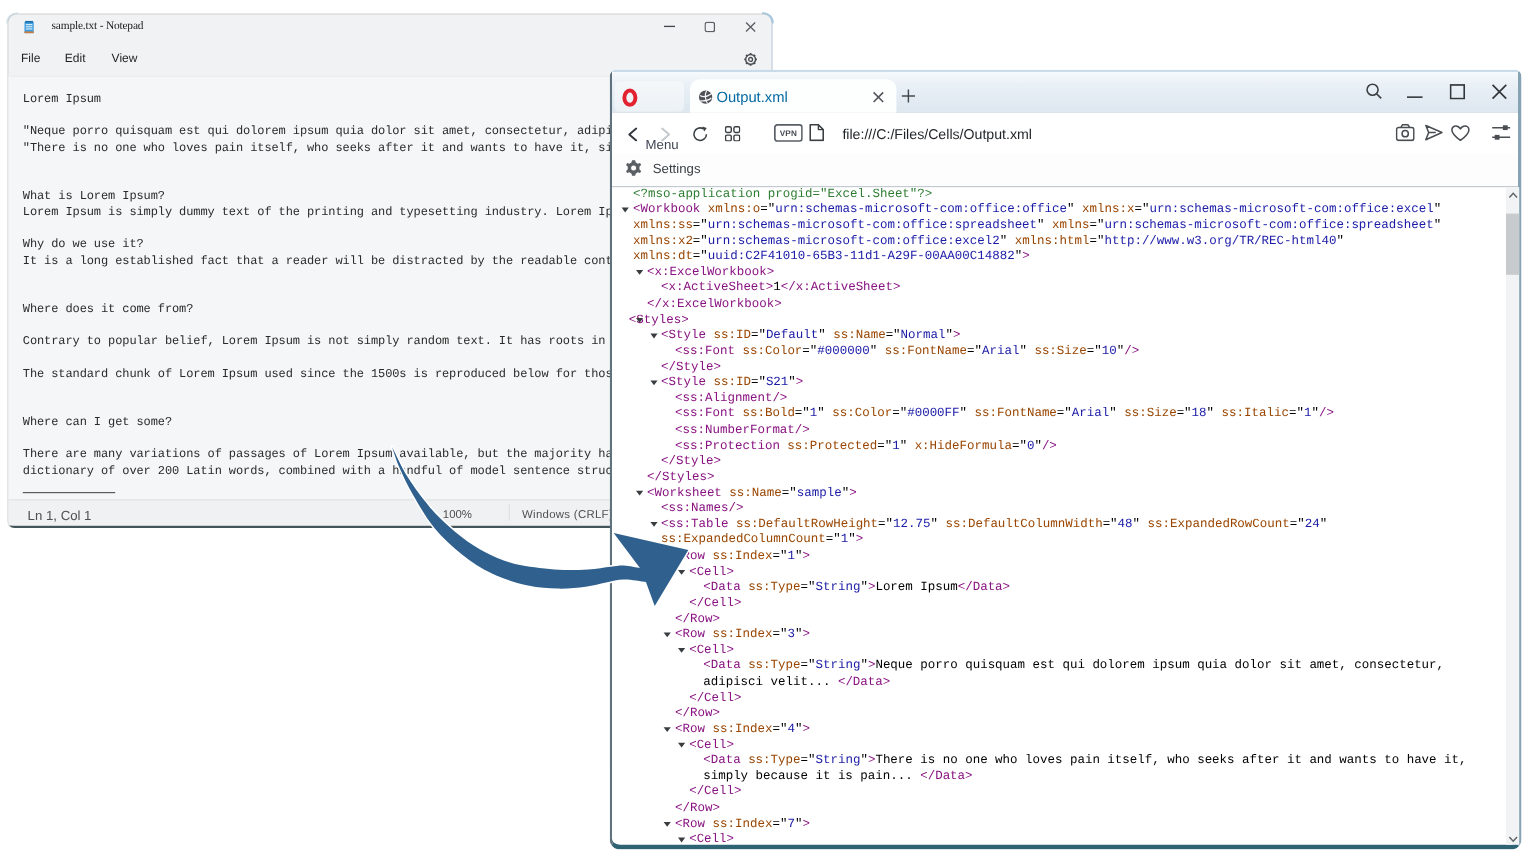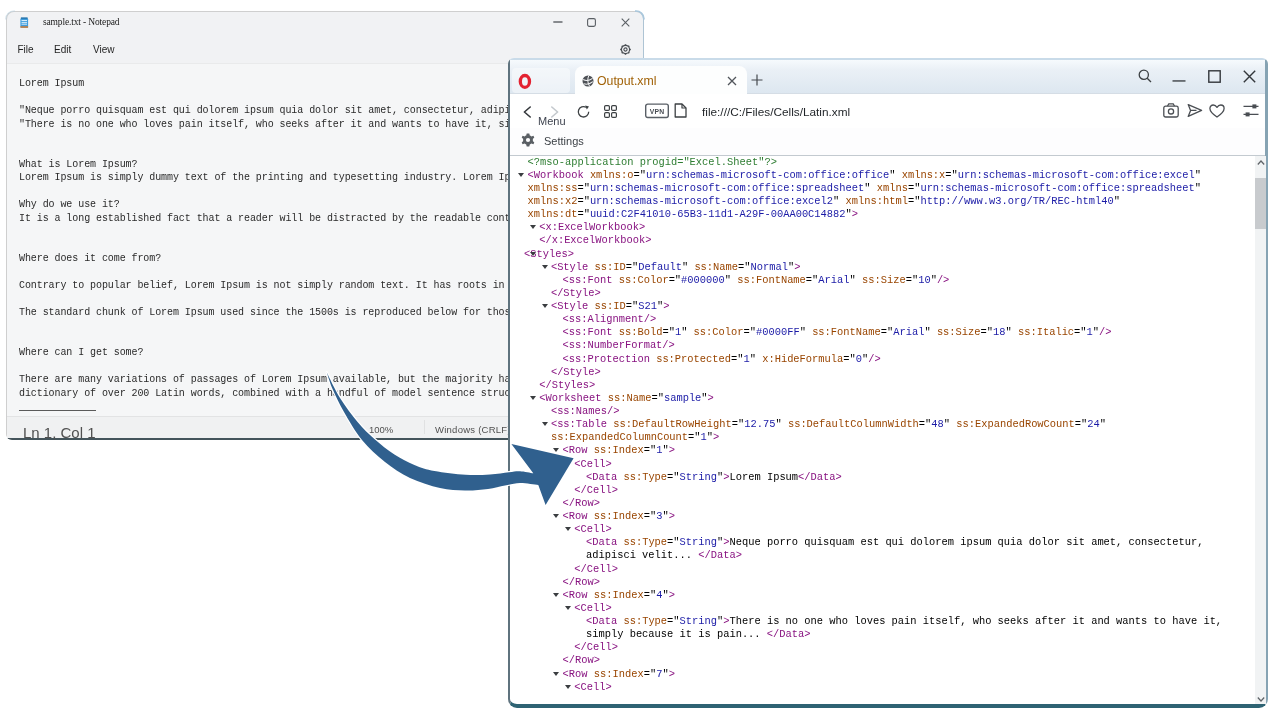--- a/index.html
+++ b/index.html
@@ -61,21 +61,21 @@
 The standard chunk of Lorem Ipsum used since the 1500s is reproduced below for those interested. Sections 1.10
 
 
 Where can I get some?
 
 There are many variations of passages of Lorem Ipsum available, but the majority have suffered alteration in
 dictionary of over 200 Latin words, combined with a handful of model sentence structures, to generate Lorem</div>
   </div>
 <div id="np-status"></div>
 <div class="abs" style="left:19px; top:409.6px; width:77px; height:1.2px; background:#5a5a5a;"></div>
-<div class="abs" style="left:23px; top:423.5px; font-size:15px; color:#505050;">Ln 1, Col 1</div>
+<div class="abs" style="left:23px; top:423.5px; font-size:11px; color:#505050;">Ln 1, Col 1</div>
 <div class="abs" style="left:369px; top:423.5px; font-size:9.5px; color:#505050;">100%</div>
 <div class="abs" style="left:435px; top:423.5px; font-size:9.5px; letter-spacing:0.25px; color:#505050;">Windows (CRLF)</div>
 <div class="abs" style="left:357px; top:420px; width:1px; height:14px; background:#e0e1e2;"></div>
 <div class="abs" style="left:424px; top:420px; width:1px; height:14px; background:#e0e1e2;"></div>
 <div class="abs" style="left:0;top:0;width:1280px;height:720px;">
     <svg style="position:absolute;left:4.5px;top:9.5px" width="10" height="10" viewBox="0 0 10 10" fill="none">
       <path d="M10 1.1 A8 8 0 0 0 0.8 9.5" stroke="#b4cede" stroke-width="1.2" fill="none" opacity="0.55"></path>
     </svg>
     <svg style="position:absolute;left:634.5px;top:9.5px" width="10" height="10" viewBox="0 0 10 10" fill="none">
       <path d="M0 1.1 A8 8 0 0 1 9 9.5" stroke="#a9c7dc" stroke-width="1.6" fill="none"></path>
@@ -106,30 +106,31 @@
     </svg>
   </div>
 
 <div id="opera"></div>
 <div class="abs" style="left:510px; top:60px; width:755px; height:33px; background:linear-gradient(#f6fafd,#eaf0f6 30%,#dde7f0);"></div>
 <div class="abs" style="left:510px; top:92.5px; width:755px; height:1px; background:#d5dde5;"></div>
 <div class="abs" style="left:575px; top:65.5px; width:171.5px; height:28px; background:#fdfefe; border-radius:8px 8px 0 0;"></div>
 <div class="abs" style="left:510px; top:128px; width:755px; height:27.5px; background:#fdfdfe; border-bottom:1px solid #c3cad0;"></div>
 <div class="abs" style="left:511.5px; top:67.5px; width:58px; height:25px; background:rgba(255,255,255,0.45); border-radius:4px;"></div>
 <div class="abs" style="left:538px; top:74.5px; font-size:11px; color:#3f4450;margin-top:40px;">Menu</div>
-<div class="abs" style="left:597px; top:73.5px; font-size:12.3px; color:#a16207;">Output.xml</div>
-<div class="abs" style="left:702px; top:104.5px; font-size:11.8px; color:#1f2327;">file:///C:/Files/Cells/Latin.xml</div>
+<div class="abs" style="left:597px; top:73.5px; font-size:12.3px; color:#0369a1;">Output.xml</div>
+<div class="abs" style="left:702px; top:104.5px; font-size:11.8px; color:#1f2327;">file:///C:/Files/Cells/Output.xml</div>
 <div class="abs" style="left:544px; top:135px; font-size:11px; color:#3a3f44;">Settings</div>
 <div id="xml">
     <div class="ln" style="padding-left:17.5px"><span class="pi">&lt;?mso-application progid="Excel.Sheet"?&gt;</span></div>
     <div class="ln" style="padding-left:17.5px"><span class="arr" style="left:8.3px"></span><span class="t">&lt;Workbook</span> <span class="a">xmlns:o</span>="<span class="v">urn:schemas-microsoft-com:office:office</span>" <span class="a">xmlns:x</span>="<span class="v">urn:schemas-microsoft-com:office:excel</span>"</div>
     <div class="ln" style="padding-left:17.5px"><span class="a">xmlns:ss</span>="<span class="v">urn:schemas-microsoft-com:office:spreadsheet</span>" <span class="a">xmlns</span>="<span class="v">urn:schemas-microsoft-com:office:spreadsheet</span>"</div>
     <div class="ln" style="padding-left:17.5px"><span class="a">xmlns:x2</span>="<span class="v">urn:schemas-microsoft-com:office:excel2</span>" <span class="a">xmlns:html</span>="<span class="v">http://www.w3.org/TR/REC-html40</span>"</div>
     <div class="ln" style="padding-left:17.5px"><span class="a">xmlns:dt</span>="<span class="v">uuid:C2F41010-65B3-11d1-A29F-00AA00C14882</span>"<span class="t">&gt;</span></div>
     <div class="ln" style="padding-left:29.2px"><span class="arr" style="left:20.0px"></span><span class="t">&lt;x:ExcelWorkbook&gt;</span></div>
+    <div class="ln" style="padding-left:40.9px"><span class="t">&lt;x:ActiveSheet&gt;</span>1<span class="t">&lt;/x:ActiveSheet&gt;</span></div>
     <div class="ln" style="padding-left:29.2px"><span class="t">&lt;/x:ExcelWorkbook&gt;</span></div>
     <div class="ln" style="padding-left:14px"><span class="arr" style="left:20.0px"></span><span class="t">&lt;Styles&gt;</span></div>
     <div class="ln" style="padding-left:40.9px"><span class="arr" style="left:31.7px"></span><span class="t">&lt;Style</span> <span class="a">ss:ID</span>="<span class="v">Default</span>" <span class="a">ss:Name</span>="<span class="v">Normal</span>"<span class="t">&gt;</span></div>
     <div class="ln" style="padding-left:52.6px"><span class="t">&lt;ss:Font</span> <span class="a">ss:Color</span>="<span class="v">#000000</span>" <span class="a">ss:FontName</span>="<span class="v">Arial</span>" <span class="a">ss:Size</span>="<span class="v">10</span>"<span class="t">/&gt;</span></div>
     <div class="ln" style="padding-left:40.9px"><span class="t">&lt;/Style&gt;</span></div>
     <div class="ln" style="padding-left:40.9px"><span class="arr" style="left:31.7px"></span><span class="t">&lt;Style</span> <span class="a">ss:ID</span>="<span class="v">S21</span>"<span class="t">&gt;</span></div>
     <div class="ln" style="padding-left:52.6px"><span class="t">&lt;ss:Alignment/&gt;</span></div>
     <div class="ln" style="padding-left:52.6px"><span class="t">&lt;ss:Font</span> <span class="a">ss:Bold</span>="<span class="v">1</span>" <span class="a">ss:Color</span>="<span class="v">#0000FF</span>" <span class="a">ss:FontName</span>="<span class="v">Arial</span>" <span class="a">ss:Size</span>="<span class="v">18</span>" <span class="a">ss:Italic</span>="<span class="v">1</span>"<span class="t">/&gt;</span></div>
     <div class="ln" style="padding-left:52.6px"><span class="t">&lt;ss:NumberFormat/&gt;</span></div>
     <div class="ln" style="padding-left:52.6px"><span class="t">&lt;ss:Protection</span> <span class="a">ss:Protected</span>="<span class="v">1</span>" <span class="a">x:HideFormula</span>="<span class="v">0</span>"<span class="t">/&gt;</span></div>

